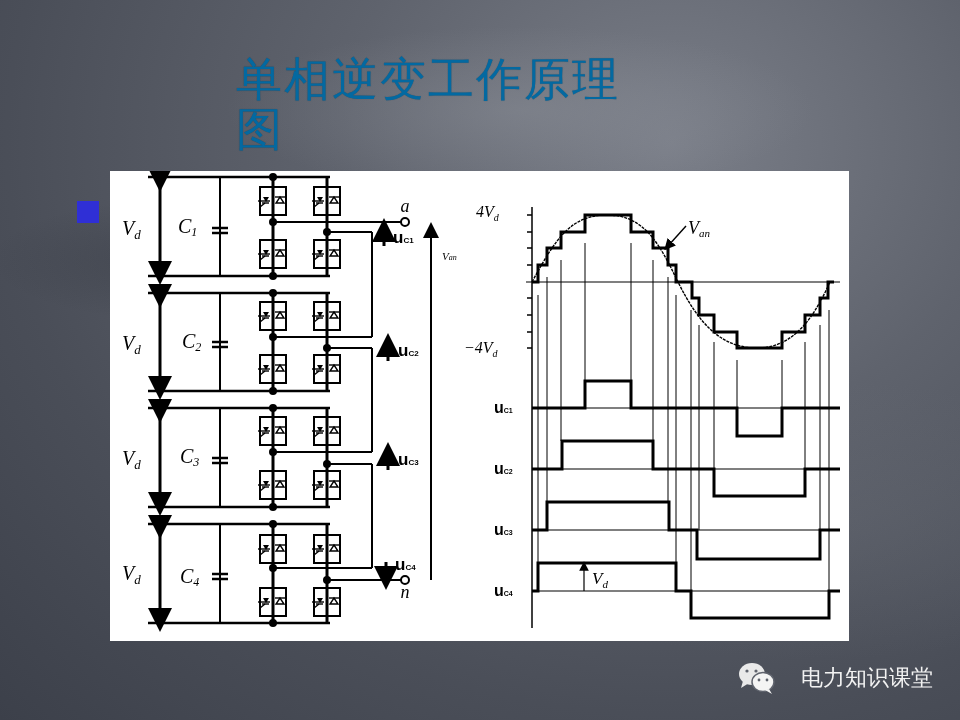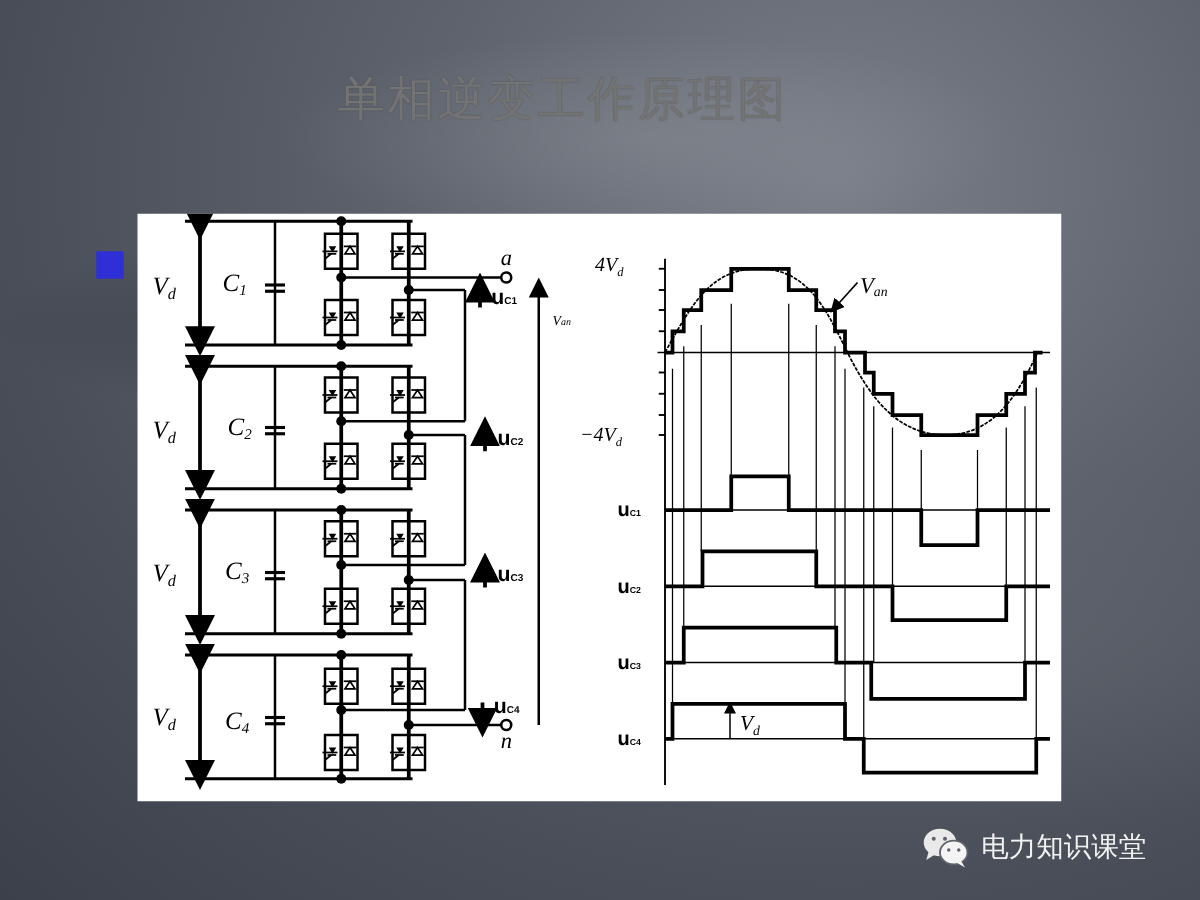--- a/index.html
+++ b/index.html
@@ -9,39 +9,39 @@
     font-family: "Liberation Sans", "DejaVu Sans", sans-serif;
   }
   .mist {
     position:absolute; left:0; top:0; width:960px; height:720px;
     background:
       radial-gradient(ellipse 420px 120px at 520px 110px, rgba(150,154,162,0.35), rgba(0,0,0,0) 70%),
       radial-gradient(ellipse 300px 90px at 200px 260px, rgba(40,44,52,0.35), rgba(0,0,0,0) 70%),
       radial-gradient(ellipse 500px 200px at 820px 520px, rgba(110,114,122,0.25), rgba(0,0,0,0) 70%);
   }
   .title {
-    position:absolute; left:270px; top:54px; width:400px; height:50px;
-    color:#737373; font-size:38px; letter-spacing:2px; line-height:50px;
+    position:absolute; left:236px; top:54px; width:400px; height:50px;
+    color:#0369a1; font-size:46px; letter-spacing:2px; line-height:50px;
     font-family: "DejaVu Sans", sans-serif;
     text-shadow: 0 0 1px rgba(0,0,0,0.3);
   }
   .bullet {
     position:absolute; left:77px; top:201px; width:22px; height:22px;
     background:#2f2fd6;
   }
   .figure {
     position:absolute; left:110px; top:171px; width:739px; height:470px;
     background:#ffffff;
   }
   .figure svg { position:absolute; left:0; top:0; }
   .watermark {
     position:absolute; left:737px; top:658px; height:40px; display:flex; align-items:center;
   }
   .wm-text {
-    color:#f2f2f2; font-size:22px; margin-left:8px;
+    color:#f2f2f2; font-size:22px; margin-left:24px;
     font-family: "DejaVu Sans", sans-serif;
   }
 </style>
 </head>
 <body>
 
 <div class="mist"></div>
 
 <div class="title">单相逆变工作原理图</div>
 

